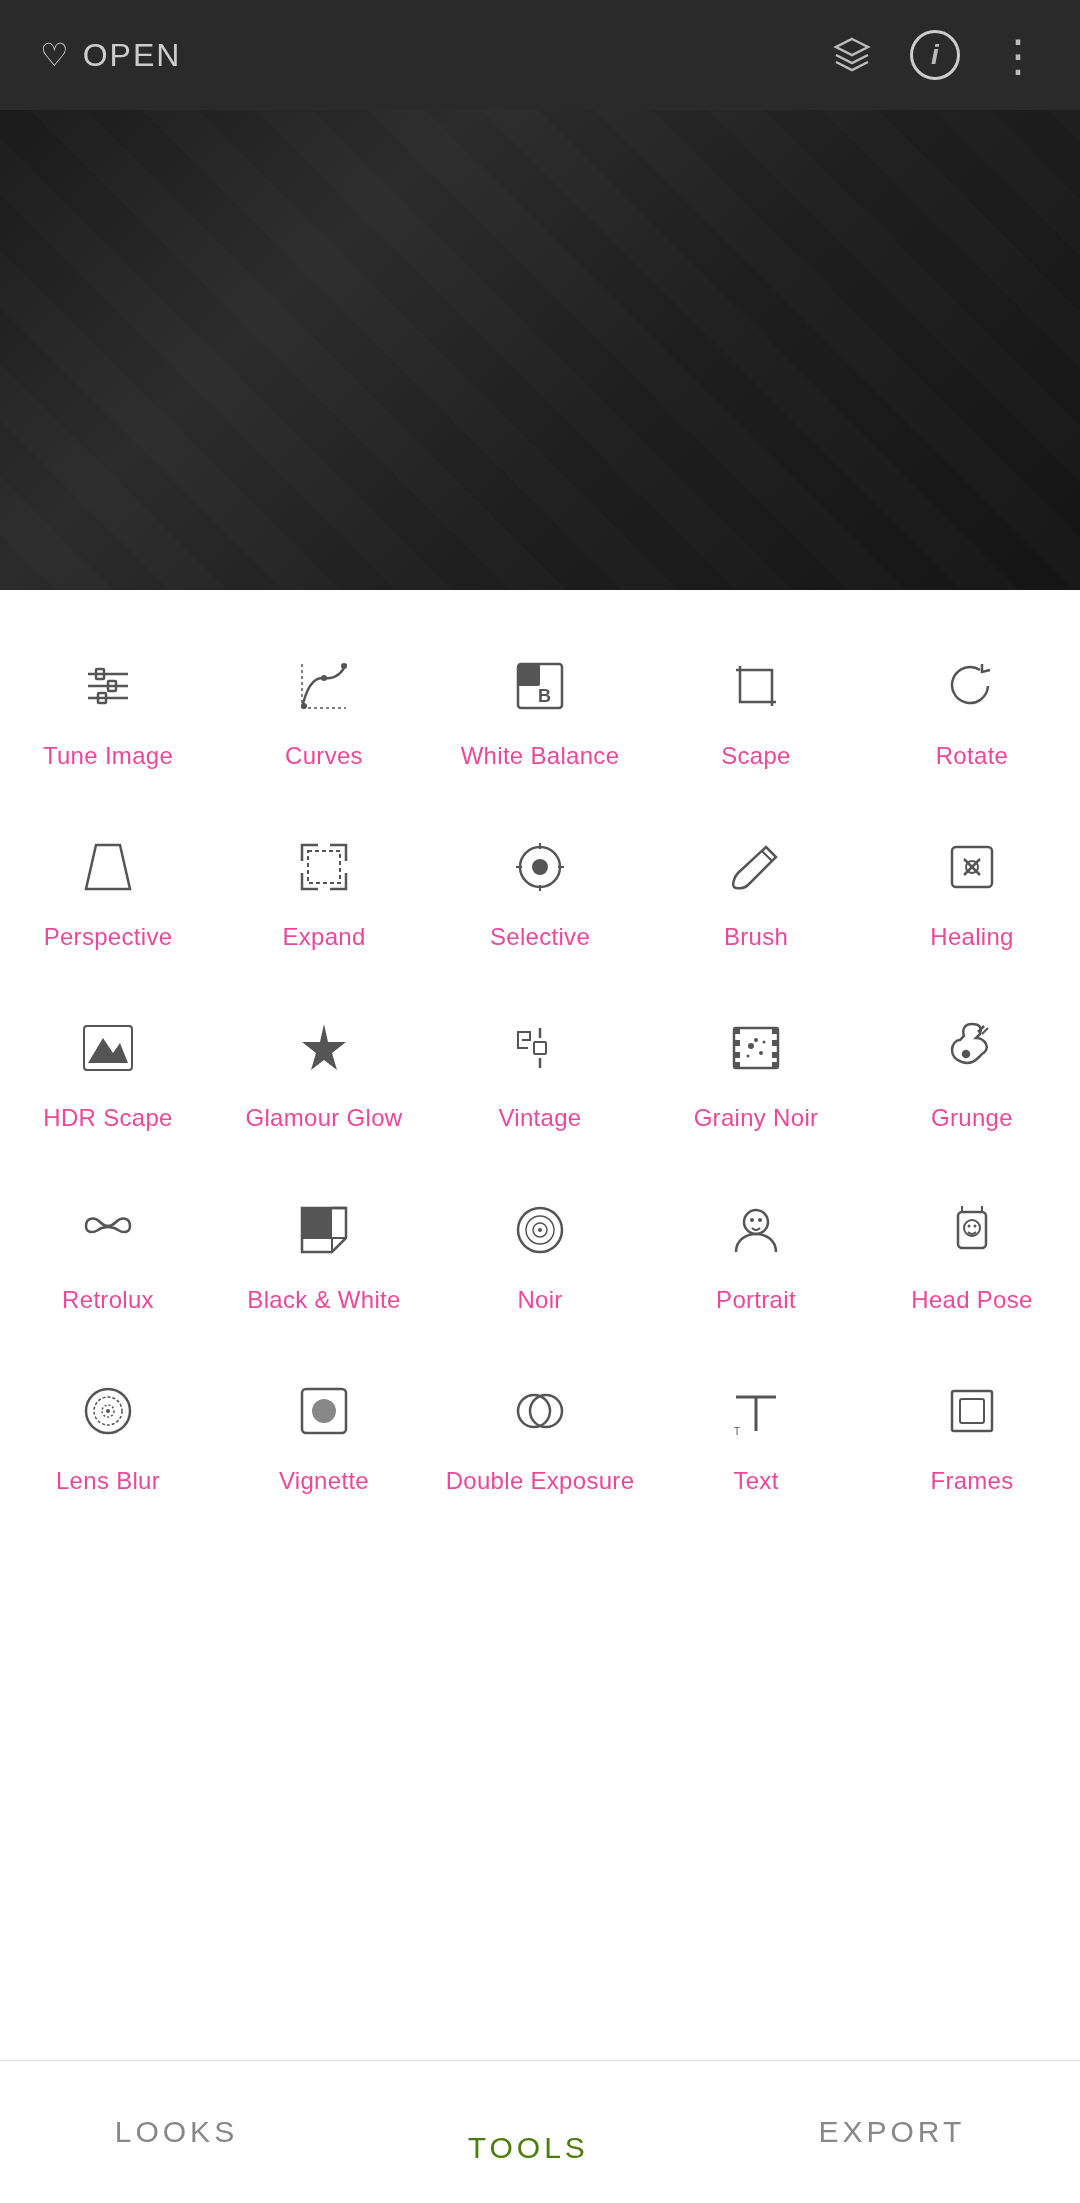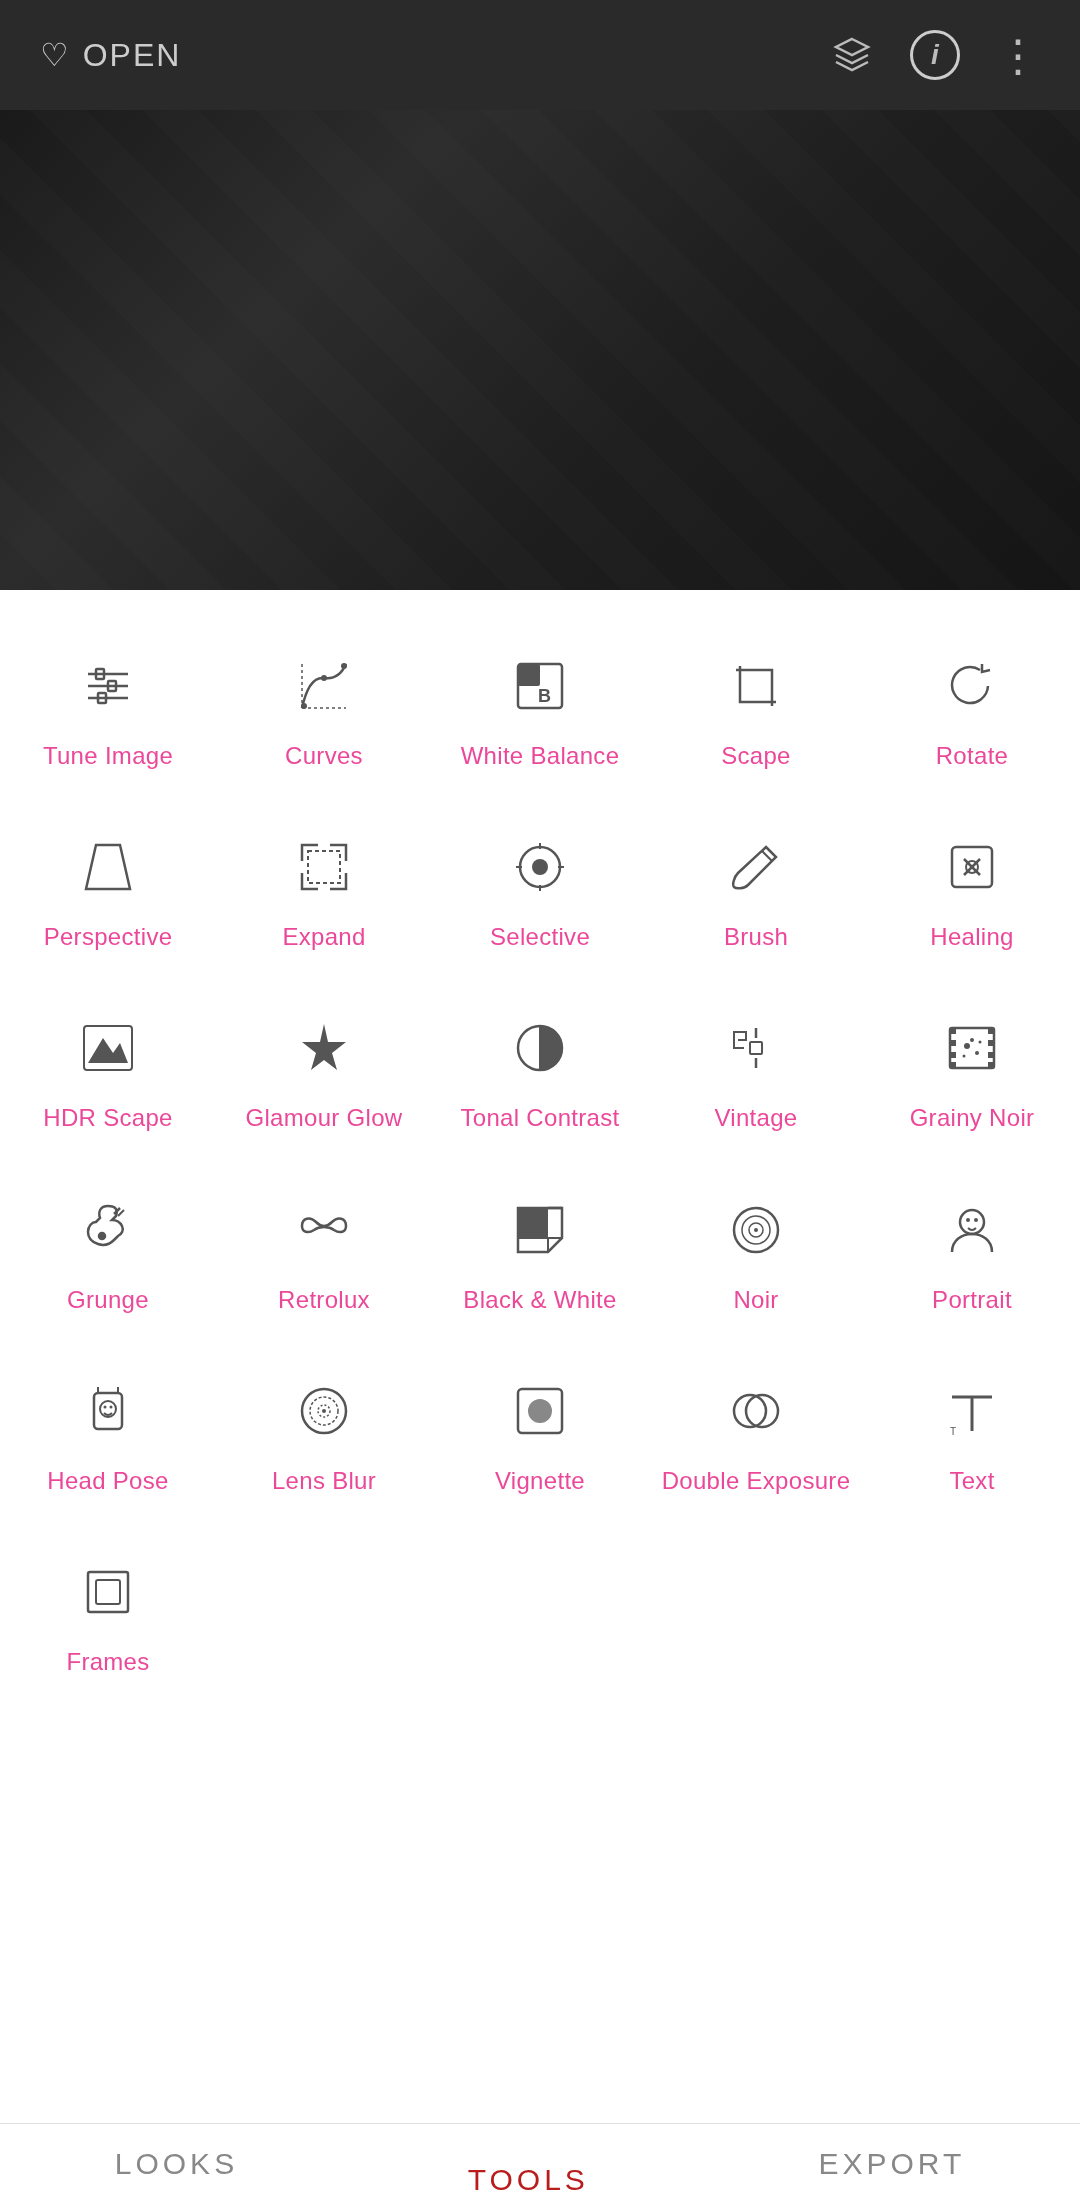--- a/index.html
+++ b/index.html
@@ -122,36 +122,36 @@
       font-weight: 400;
       letter-spacing: 0.3px;
     }
 
     
     .bottom-nav {
       position: fixed;
       bottom: 0;
       left: 0;
       width: 1080px;
-      height: 80px;
+      height: 143px;
       background: #fff;
       border-top: 1px solid #e0e0e0;
       display: flex;
       align-items: center;
       justify-content: space-around;
     }
     .nav-item {
       font-size: 30px;
       letter-spacing: 4px;
       color: #888;
       cursor: pointer;
       font-weight: 500;
     }
     .nav-item.active {
-      color: #b91c1c;
+      color: #4d7c0f;
       margin-top: 32px;
     }
   </style>
 </head>
 <body>
 
 <div class="header">
   <div class="header-left">
     <span>♡</span>
     <span>OPEN</span>
@@ -309,30 +309,20 @@
 
     <div class="tool-item">
       <div class="tool-icon">
         <svg viewBox="0 0 60 60" stroke="#555" stroke-width="2.5" fill="none">
           <polygon points="30,6 34,24 52,24 38,35 43,52 30,42 17,52 22,35 8,24 26,24" fill="#555" stroke="none"></polygon>
         </svg>
       </div>
       <span class="tool-label">Glamour Glow</span>
     </div>
 
-    <div class="tool-item">
-      <div class="tool-icon">
-        <svg viewBox="0 0 60 60" stroke="#555" stroke-width="2.5" fill="none">
-          <circle cx="30" cy="30" r="22" stroke="#555" stroke-width="2.5"></circle>
-          <path d="M30 8 A22 22 0 0 1 30 52 Z" fill="#555" stroke="none"></path>
-          <line x1="30" y1="8" x2="30" y2="52" stroke="#555" stroke-width="2"></line>
-        </svg>
-      </div>
-      <span class="tool-label">Tonal Contrast</span>
-    </div>
 
 
     <div class="tool-item">
       <div class="tool-icon">
         <svg viewBox="0 0 60 60" stroke="#555" stroke-width="2.5" fill="none">
           <path d="M30 10 L30 20" stroke="#555" stroke-width="2.5"></path>
           <path d="M30 40 L30 50" stroke="#555" stroke-width="2.5"></path>
           <path d="M18 30 L8 30 L8 14 L20 14 L20 22 L12 22" stroke="#555" stroke-width="2"></path>
           <rect x="24" y="24" width="12" height="12" rx="1" stroke="#555" stroke-width="2"></rect>
           <circle cx="30" cy="30" r="0" fill="#555"></circle>

